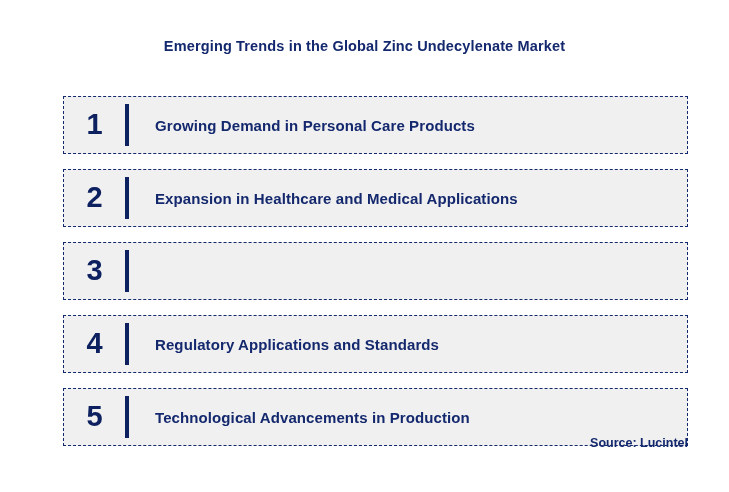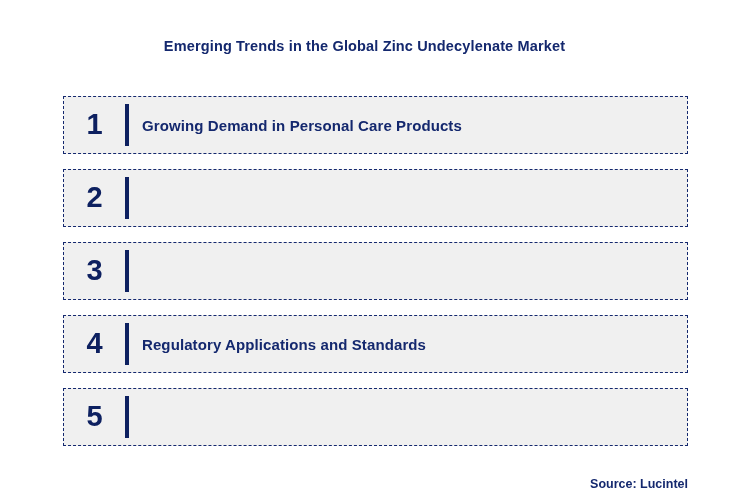--- a/index.html
+++ b/index.html
@@ -59,29 +59,29 @@
     line-height: 1;
     padding-bottom: 2px;
   }
   .trend-divider {
     width: 4px;
     flex: 0 0 4px;
     height: 42px;
     background: #0d2060;
   }
   .trend-label {
-    padding-left: 13px;
+    padding-left: 26px;
     font-size: 15px;
     font-weight: bold;
     color: #14286e;
     letter-spacing: 0.1px;
   }
   .source-note {
     position: absolute;
-    top: 477px;
+    top: 436px;
     left: 0;
     width: 688px;
     text-align: right;
     font-size: 12.5px;
     font-weight: bold;
     color: #14286e;
   }
 </style>
 </head>
 <body>
@@ -94,35 +94,37 @@
 
     <div class="trend-row">
       <div class="trend-number">1</div>
       <div class="trend-divider"></div>
       <div class="trend-label">Growing Demand in Personal Care Products</div>
     </div>
 
     <div class="trend-row">
       <div class="trend-number">2</div>
       <div class="trend-divider"></div>
+      <div class="trend-label">Expansion in Healthcare and Medical Applications</div>
     </div>
 
     <div class="trend-row">
       <div class="trend-number">3</div>
       <div class="trend-divider"></div>
     </div>
 
     <div class="trend-row">
       <div class="trend-number">4</div>
       <div class="trend-divider"></div>
       <div class="trend-label">Regulatory Applications and Standards</div>
     </div>
 
     <div class="trend-row">
       <div class="trend-number">5</div>
       <div class="trend-divider"></div>
+      <div class="trend-label">Technological Advancements in Production</div>
     </div>
 
   </div>
 
   <div class="source-note">Source: Lucintel</div>
 
 </div>
 
 </body></html>

